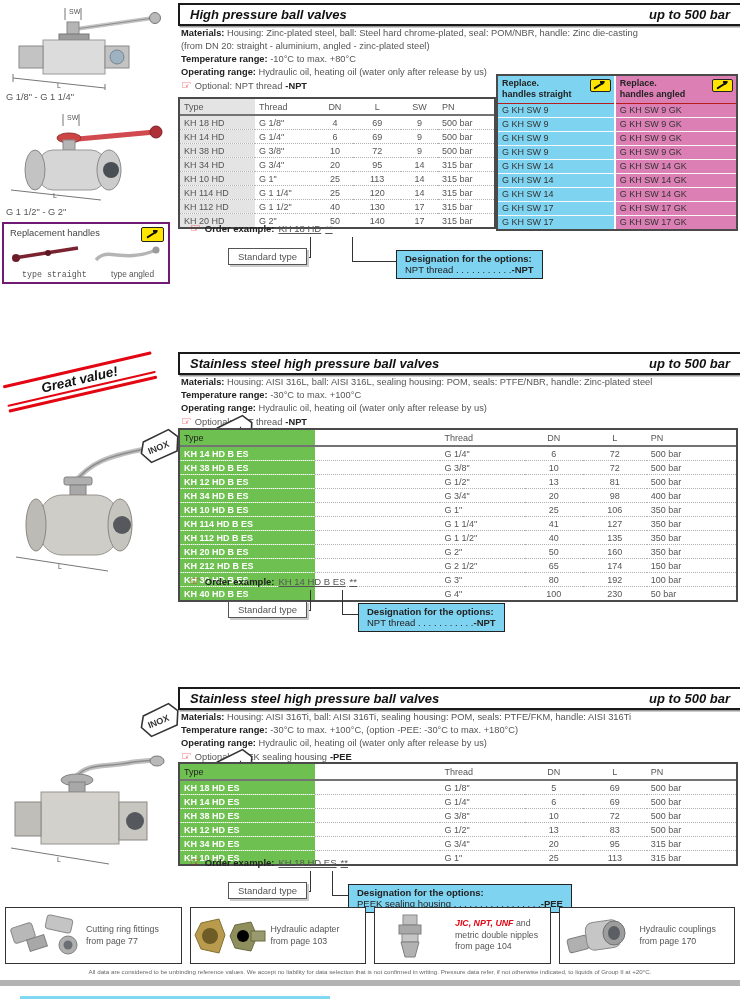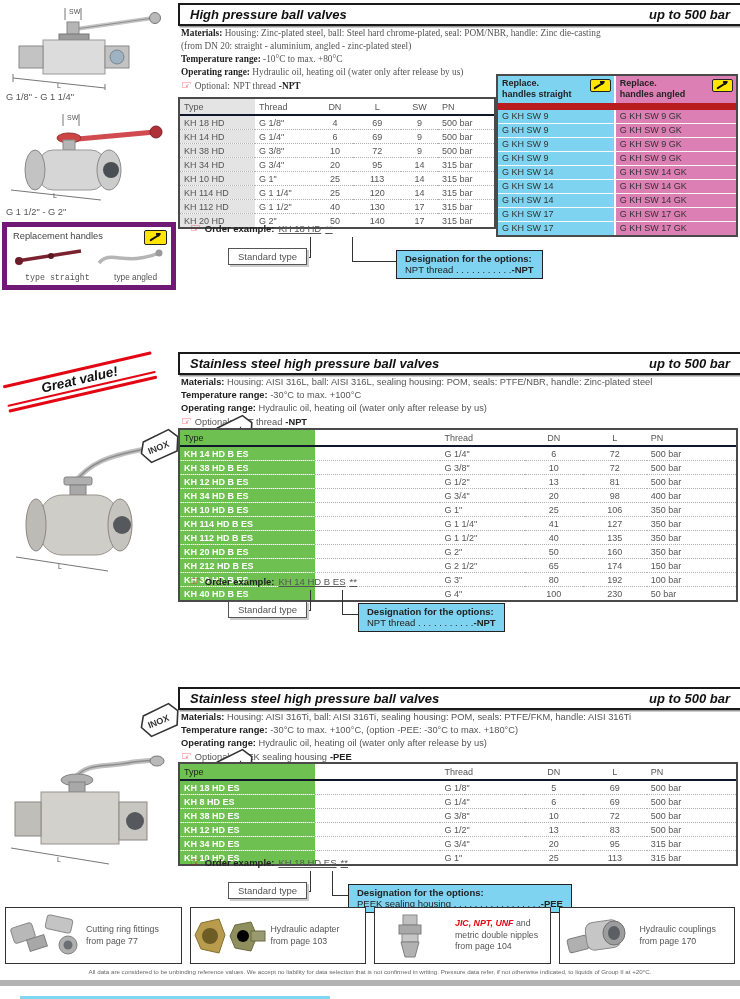--- a/index.html
+++ b/index.html
@@ -16,37 +16,37 @@
   .mat{position:absolute;left:181px;width:552px;font-size:9.3px;line-height:1.4;color:#555;}
   .mline .mlabel{font-weight:bold;color:#222;}
   .optline{display:flex;align-items:baseline;gap:3px;}
   .hand{color:#e30613;font-size:12px;line-height:1;}
   .optcode{font-weight:bold;color:#222;}
 
   
   .twrap{position:absolute;}
   .twrap table{border-collapse:collapse;width:100%;table-layout:fixed;font-size:9px;color:#555;}
   .twrap{border:2px solid #4a4a4a;background:#fff;}
-  .twrap th{font-weight:normal;text-align:left;padding:3px 4px 2px 4px;border-bottom:2px solid #0f172a;color:#555;}
+  .twrap th{font-weight:normal;text-align:left;padding:3px 4px 2px 4px;border-bottom:2px solid #737373;color:#555;}
   .twrap td{padding:1.5px 4px;border-bottom:1px dotted #b0b0b0;white-space:nowrap;overflow:hidden;}
   .twrap tbody tr:last-child td{border-bottom:none;}
 
   
   .t-main{left:178px;width:314px;}
   .t-main th:nth-child(1),.t-main td:nth-child(1){width:25%;}
   .t-main th:nth-child(2),.t-main td:nth-child(2){width:20%;}
   .t-main th:nth-child(3),.t-main td:nth-child(3){width:11%;text-align:center;}
   .t-main th:nth-child(4),.t-main td:nth-child(4){width:15%;text-align:center;}
   .t-main th:nth-child(5),.t-main td:nth-child(5){width:11%;text-align:center;}
   .t-main th:nth-child(6),.t-main td:nth-child(6){width:18%;}
   .t-main th:first-child,.t-main td:first-child{background:#e4e4e4;}
 
   
   .t-rep{left:496px;width:238px;}
-  .t-rep th{position:relative;font-weight:bold;color:#222;padding:2px 4px;border-bottom:7px solid #b91c1c;}
+  .t-rep th{position:relative;font-weight:bold;color:#222;padding:2px 4px;border-bottom:1px solid #b91c1c;}
   .t-rep .hl{display:block;line-height:1.25;}
   .t-rep th:nth-child(1),.t-rep td:nth-child(1){width:49%;background:#7ed3f0;}
   .t-rep th:nth-child(2),.t-rep td:nth-child(2){width:51%;background:#db7fb4;border-left:2px solid #fff;}
   .t-rep td{border-bottom:1px dotted #f2f2f2;color:#333;}
   .spanner{position:absolute;right:3px;top:3px;width:19px;height:11px;background:#ffe500;
            border:1px solid #222;border-radius:2px;display:flex;align-items:center;justify-content:center;}
 
   
   .t-green{left:178px;width:556px;}
   .t-green th:nth-child(1),.t-green td:nth-child(1){width:25%;}
@@ -71,21 +71,21 @@
   .conn{position:absolute;}
   .c1{left:106px;top:15px;width:14px;height:20px;border-right:1.2px solid #333;border-bottom:1.2px solid #333;}
   .c2{top:15px;height:24px;border-left:1.2px solid #333;border-bottom:1.2px solid #333;}
   .o1 .c2{left:162px;width:44px;} .o1 .o-opt{left:206px;}
   .o2 .c2{left:152px;width:16px;} .o2 .o-opt{left:168px;}
   .o3 .c2{left:142px;width:16px;} .o3 .o-opt{left:158px;}
 
   
   .caption{position:absolute;font-size:9.3px;color:#555;}
   .photo{position:absolute;}
-  .handlebox{position:absolute;left:2px;top:222px;width:164px;height:58px;border:5px solid #701a75;background:#fff;}
+  .handlebox{position:absolute;left:2px;top:222px;width:164px;height:58px;border:2px solid #701a75;background:#fff;}
   .hb-title{position:absolute;left:6px;top:4px;font-size:9.3px;color:#444;}
   .hb-icon{position:absolute;right:4px;top:3px;width:21px;height:13px;background:#ffe500;border:1px solid #222;
            border-radius:2px;display:flex;align-items:center;justify-content:center;}
   .hb-lab{position:absolute;bottom:3px;font-size:8.3px;color:#555;}
 
   .gv{position:absolute;left:4px;top:368px;width:152px;transform:rotate(-13deg);}
   .gv-line{height:2.5px;background:#e30613;border-radius:1px;}
   .gv-text{font-size:13.5px;font-weight:bold;font-style:italic;color:#111;text-align:center;padding:1px 0;}
   .gv-b2{margin-top:3px;}
 
@@ -105,21 +105,21 @@
 </head>
 <body>
 
 <div class="page">
 
   <div class="secbar" style="top:3px;">
     <span class="ttl">High pressure ball valves</span>
     <span class="press">up to 500 bar</span>
   </div>
 
-  <div class="mat" style="top:27px;font-family:Liberation Serif, serif;">
+  <div class="mat" style="top:27px;">
     <div>
         <div class="mline"><span class="mlabel">Materials:</span><span> Housing: Zinc-plated steel, ball: Steel hard chrome-plated, seal: POM/NBR, handle: Zinc die-casting</span></div>
         <div class="mline"><span class="mlabel"></span><span>(from DN 20: straight - aluminium, angled - zinc-plated steel)</span></div>
         <div class="mline"><span class="mlabel">Temperature range:</span><span> -10°C to max. +80°C</span></div>
         <div class="mline"><span class="mlabel">Operating range:</span><span> Hydraulic oil, heating oil (water only after release by us)</span></div>
       </div>
     <div class="optline">
       <span class="hand">☞</span>
       <span class="mlabel">Optional:</span>
       <span> NPT thread </span>
@@ -570,21 +570,21 @@
         <tbody>
           <tr>
             <td>KH 18 HD ES</td>
             <td class="spacer"></td>
             <td>G 1/8"</td>
             <td>5</td>
             <td>69</td>
             <td>500 bar</td>
           </tr>
           <tr>
-            <td>KH 8 HD ES</td>
+            <td>KH 14 HD ES</td>
             <td class="spacer"></td>
             <td>G 1/4"</td>
             <td>6</td>
             <td>69</td>
             <td>500 bar</td>
           </tr>
           <tr>
             <td>KH 38 HD ES</td>
             <td class="spacer"></td>
             <td>G 3/8"</td>

